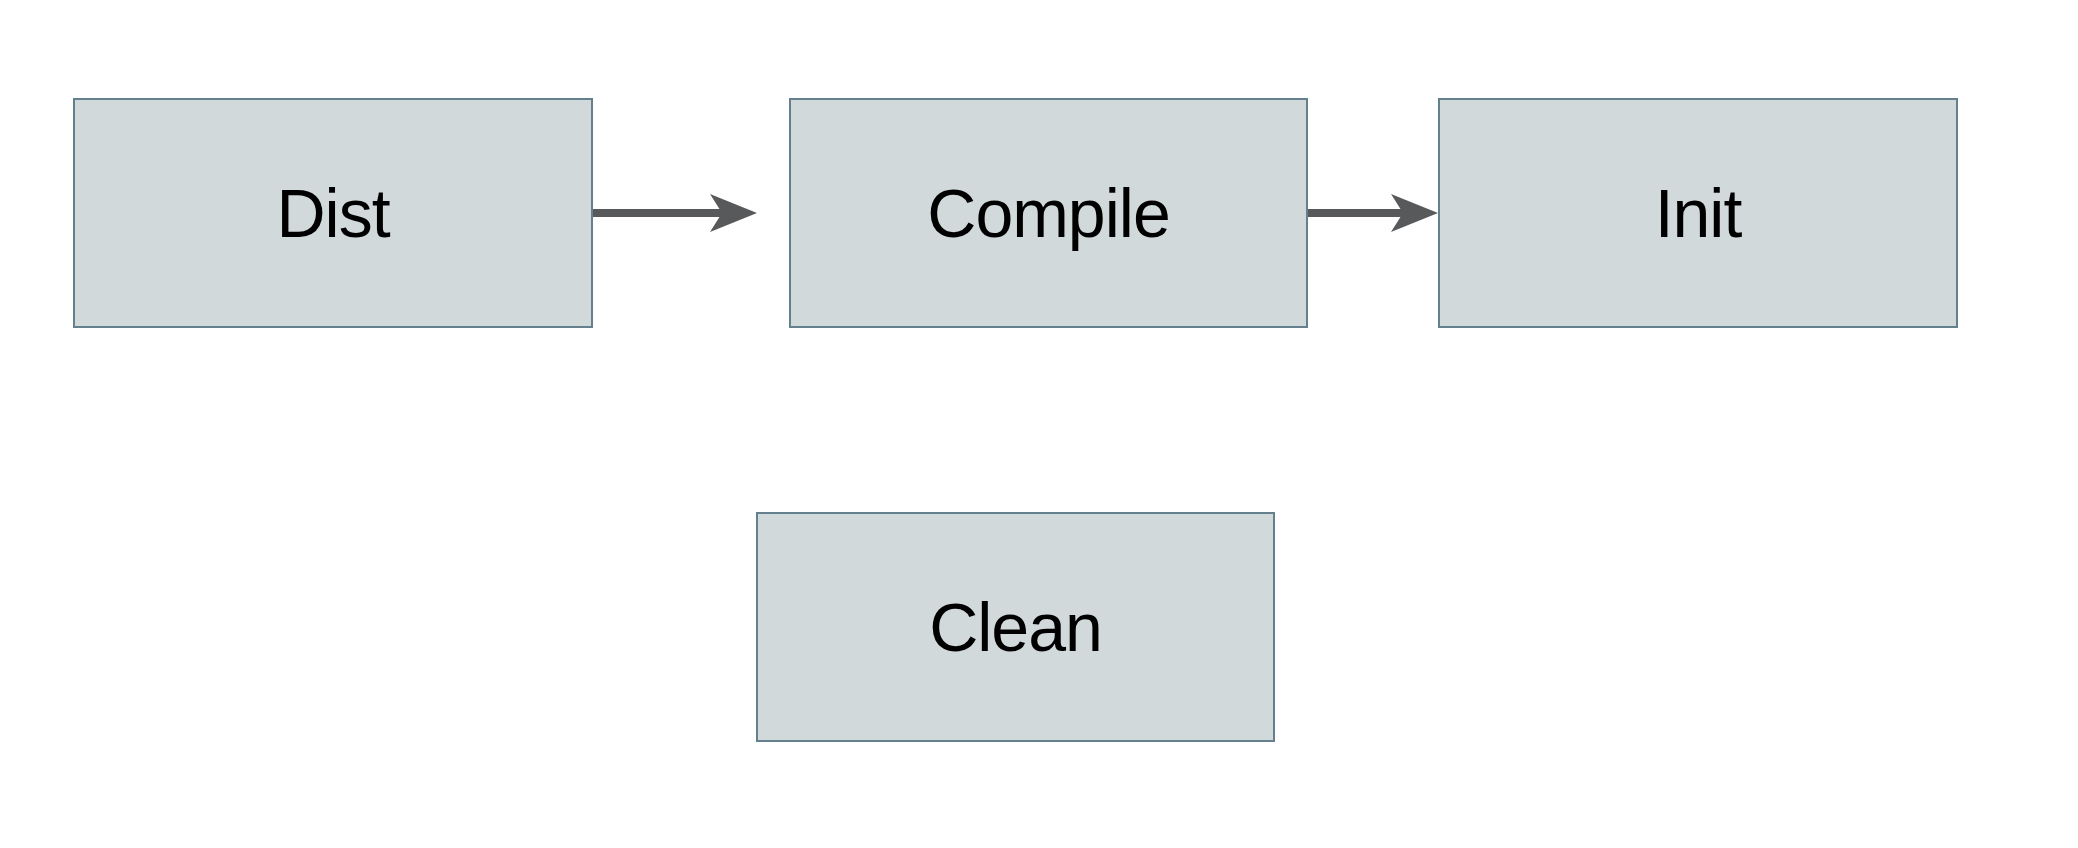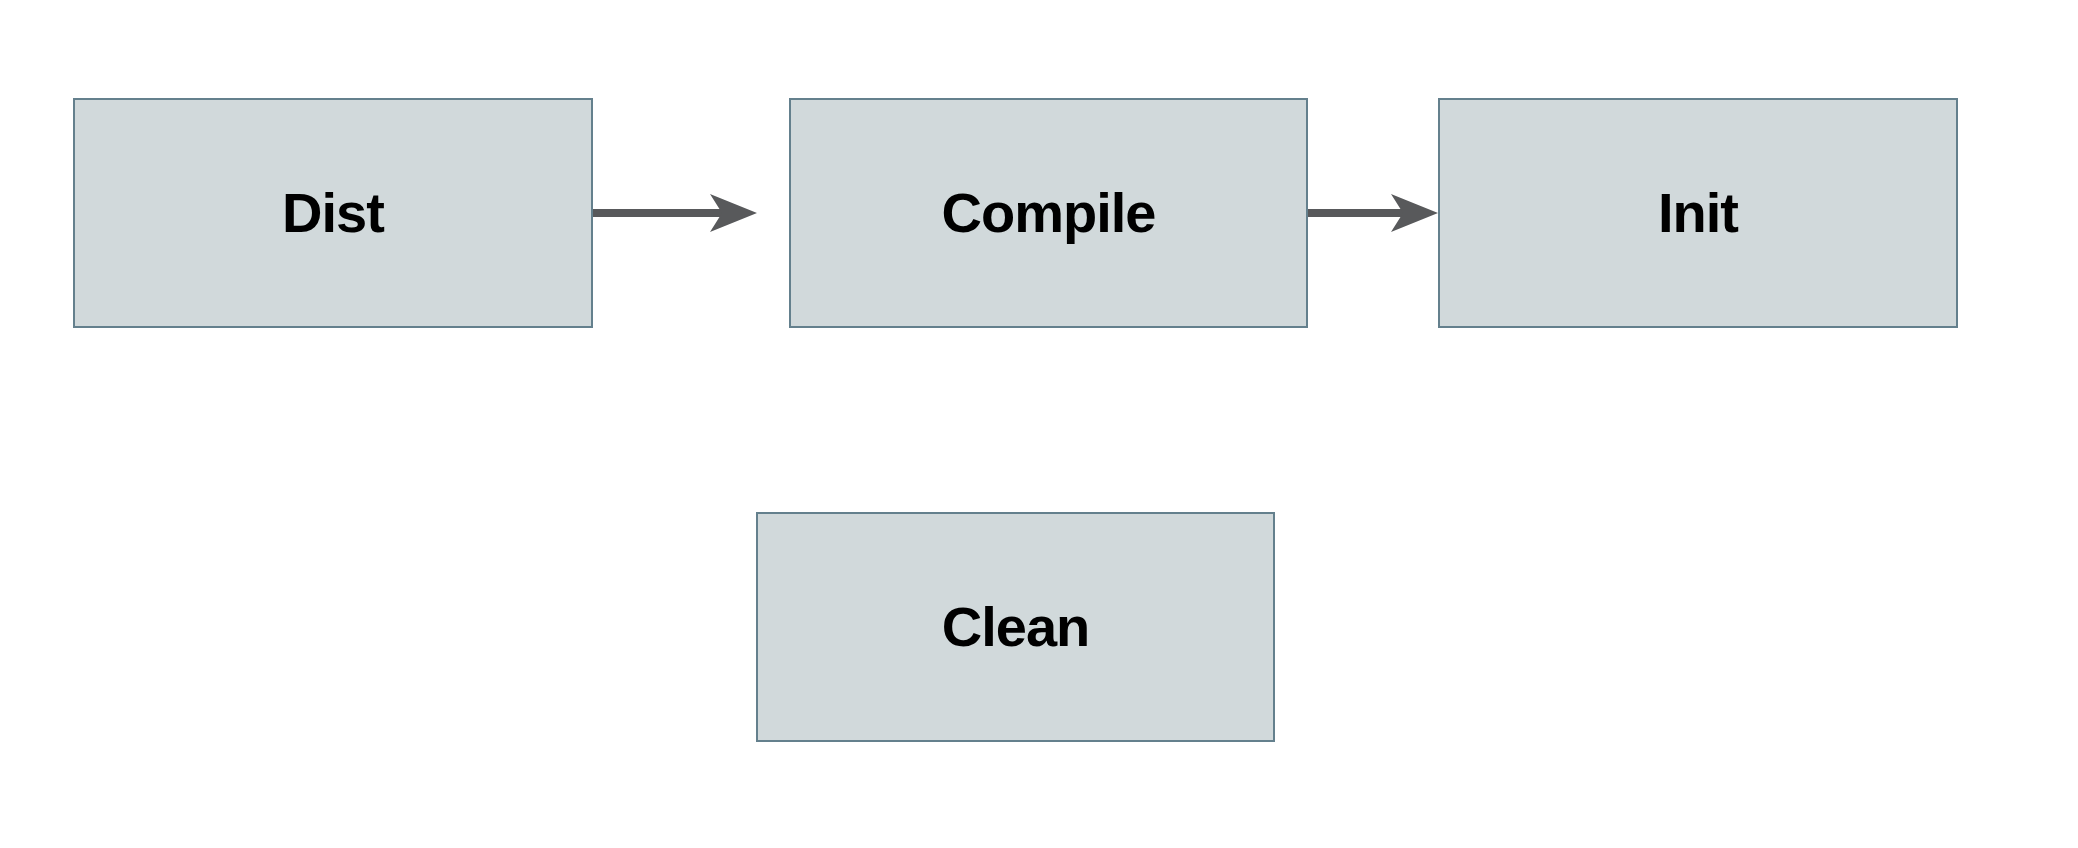--- a/index.html
+++ b/index.html
@@ -24,22 +24,22 @@
   .node {
     position: absolute;
     background: var(--node-fill);
     border: 2.5px solid var(--node-border);
     display: flex;
     align-items: center;
     justify-content: center;
   }
   .node-label {
     color: var(--text);
-    font-size: 56px;
-    font-weight: 700;
+    font-size: 68px;
+    font-weight: 400;
     line-height: 1;
     letter-spacing: -1px;
     white-space: nowrap;
   }
   #node-dist    { left:   73px; top:  98px; width: 520px; height: 230px; }
   #node-compile { left:  757px; top:  98px; width: 519px; height: 230px; margin-left: 32px; }
   #node-init    { left: 1438px; top:  98px; width: 520px; height: 230px; }
   #node-clean   { left:  756px; top: 512px; width: 519px; height: 230px; }
   .connector-layer {
     position: absolute;

